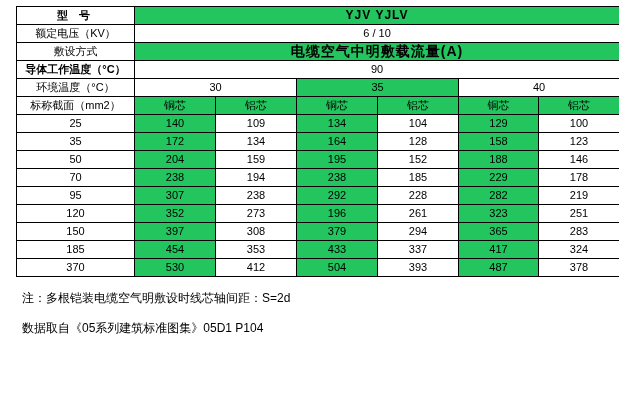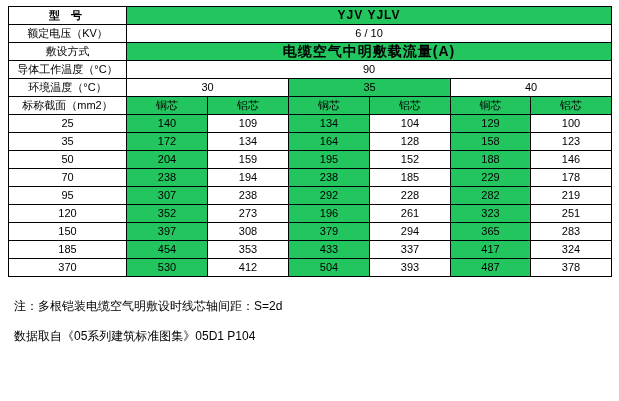--- a/index.html
+++ b/index.html
@@ -12,21 +12,21 @@
     height: 401px;
     font-family: "Liberation Sans", sans-serif;
     color: #000000;
     overflow: hidden;
   }
   .page {
     position: relative;
     width: 490px;
     height: 401px;
     box-sizing: border-box;
-    padding: 6px 8px 0 8px;
+    padding: 6px 8px 0 16px;
   }
   table.cable {
     border-collapse: collapse;
     width: 603px;
     table-layout: fixed;
     font-size: 11px;
   }
   table.cable td {
     border: 1px solid #000000;
     text-align: center;
@@ -56,23 +56,24 @@
     font-weight: bold;
     font-size: 12px;
     letter-spacing: 1px;
   }
   .tall {
     height: 28px;
   }
   .two-line {
     line-height: 13px;
     white-space: normal;
+    font-weight: bold;
   }
   .notes {
-    margin-top: 14px;
+    margin-top: 6px;
     font-size: 12px;
     line-height: 30px;
     padding-left: 6px;
   }
   .note-line {
     white-space: nowrap;
   }
 </style>
 </head>
 <body>

